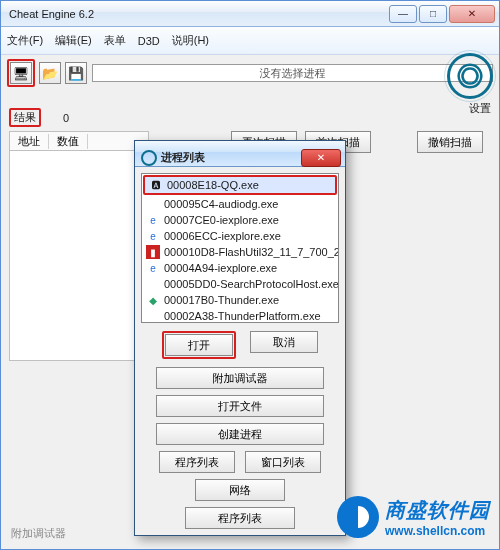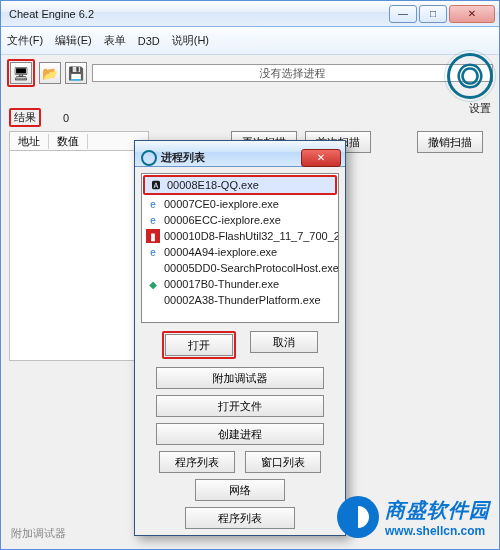--- a/index.html
+++ b/index.html
@@ -174,20 +174,24 @@
     <span class="t">进程列表</span>
     <span class="dlg-close">✕</span>
   </div>
 
   <div class="proc-list">
     <div class="proc-item sel hl-red" style="border-width:2px; margin:1px;">
       <span class="pi">🅰</span>
       <span><span>00008E18</span>-<span>QQ.exe</span></span>
     </div>
     <div class="proc-item">
+        <span class="pi"></span>
+        <span><span>000095C4</span>-<span>audiodg.exe</span></span>
+      </div>
+    <div class="proc-item">
         <span class="pi" style="color:#2a6fd6">e</span>
         <span><span>00007CE0</span>-<span>iexplore.exe</span></span>
       </div>
     <div class="proc-item">
         <span class="pi" style="color:#2a6fd6">e</span>
         <span><span>00006ECC</span>-<span>iexplore.exe</span></span>
       </div>
     <div class="proc-item">
         <span class="pi" style="background:#c22;color:#fff">▮</span>
         <span><span>000010D8</span>-<span>FlashUtil32_11_7_700_224_Acti</span></span>

